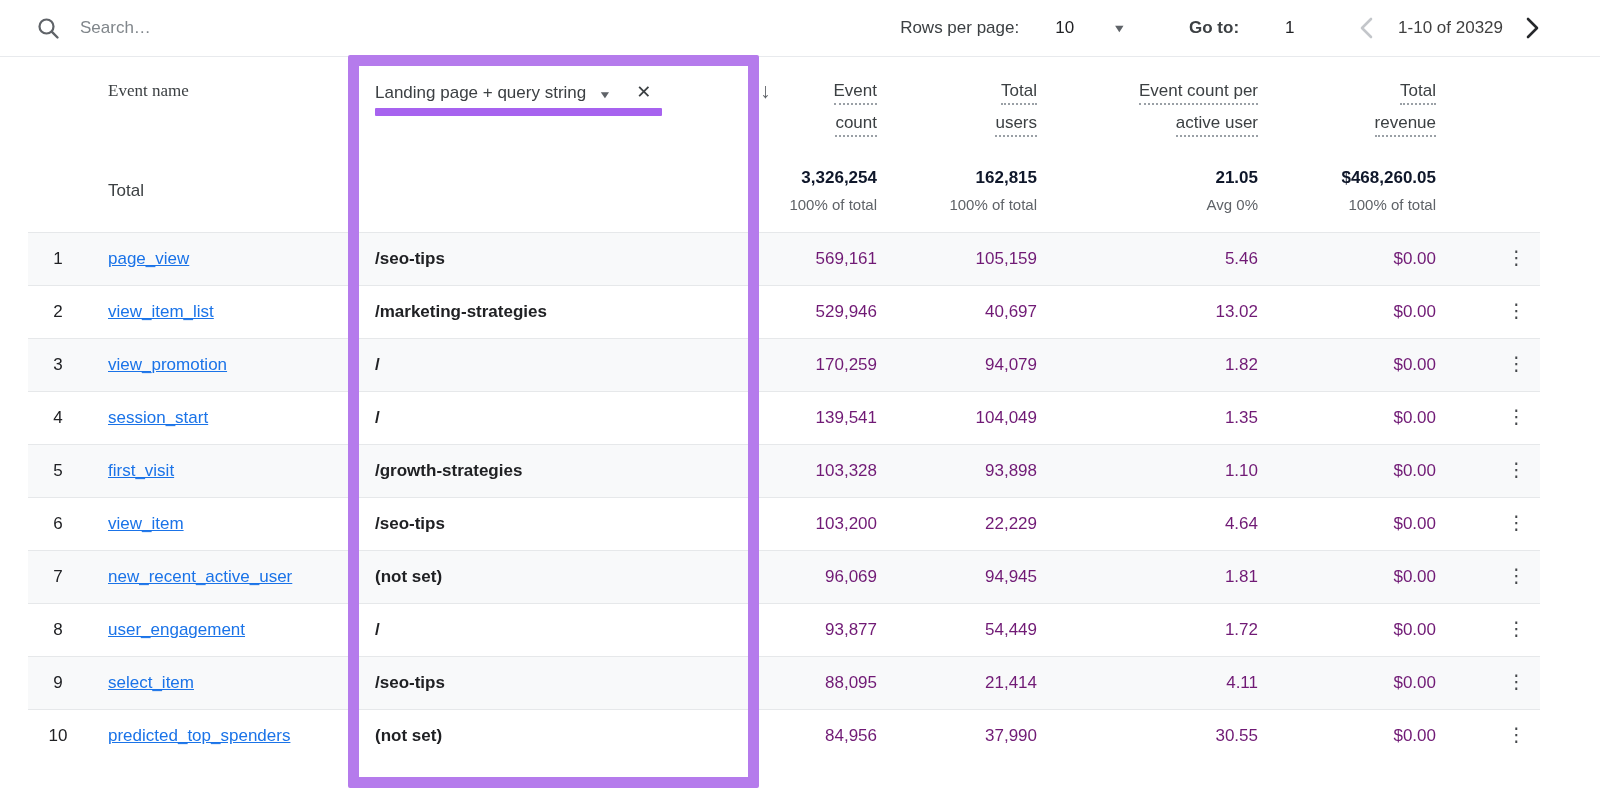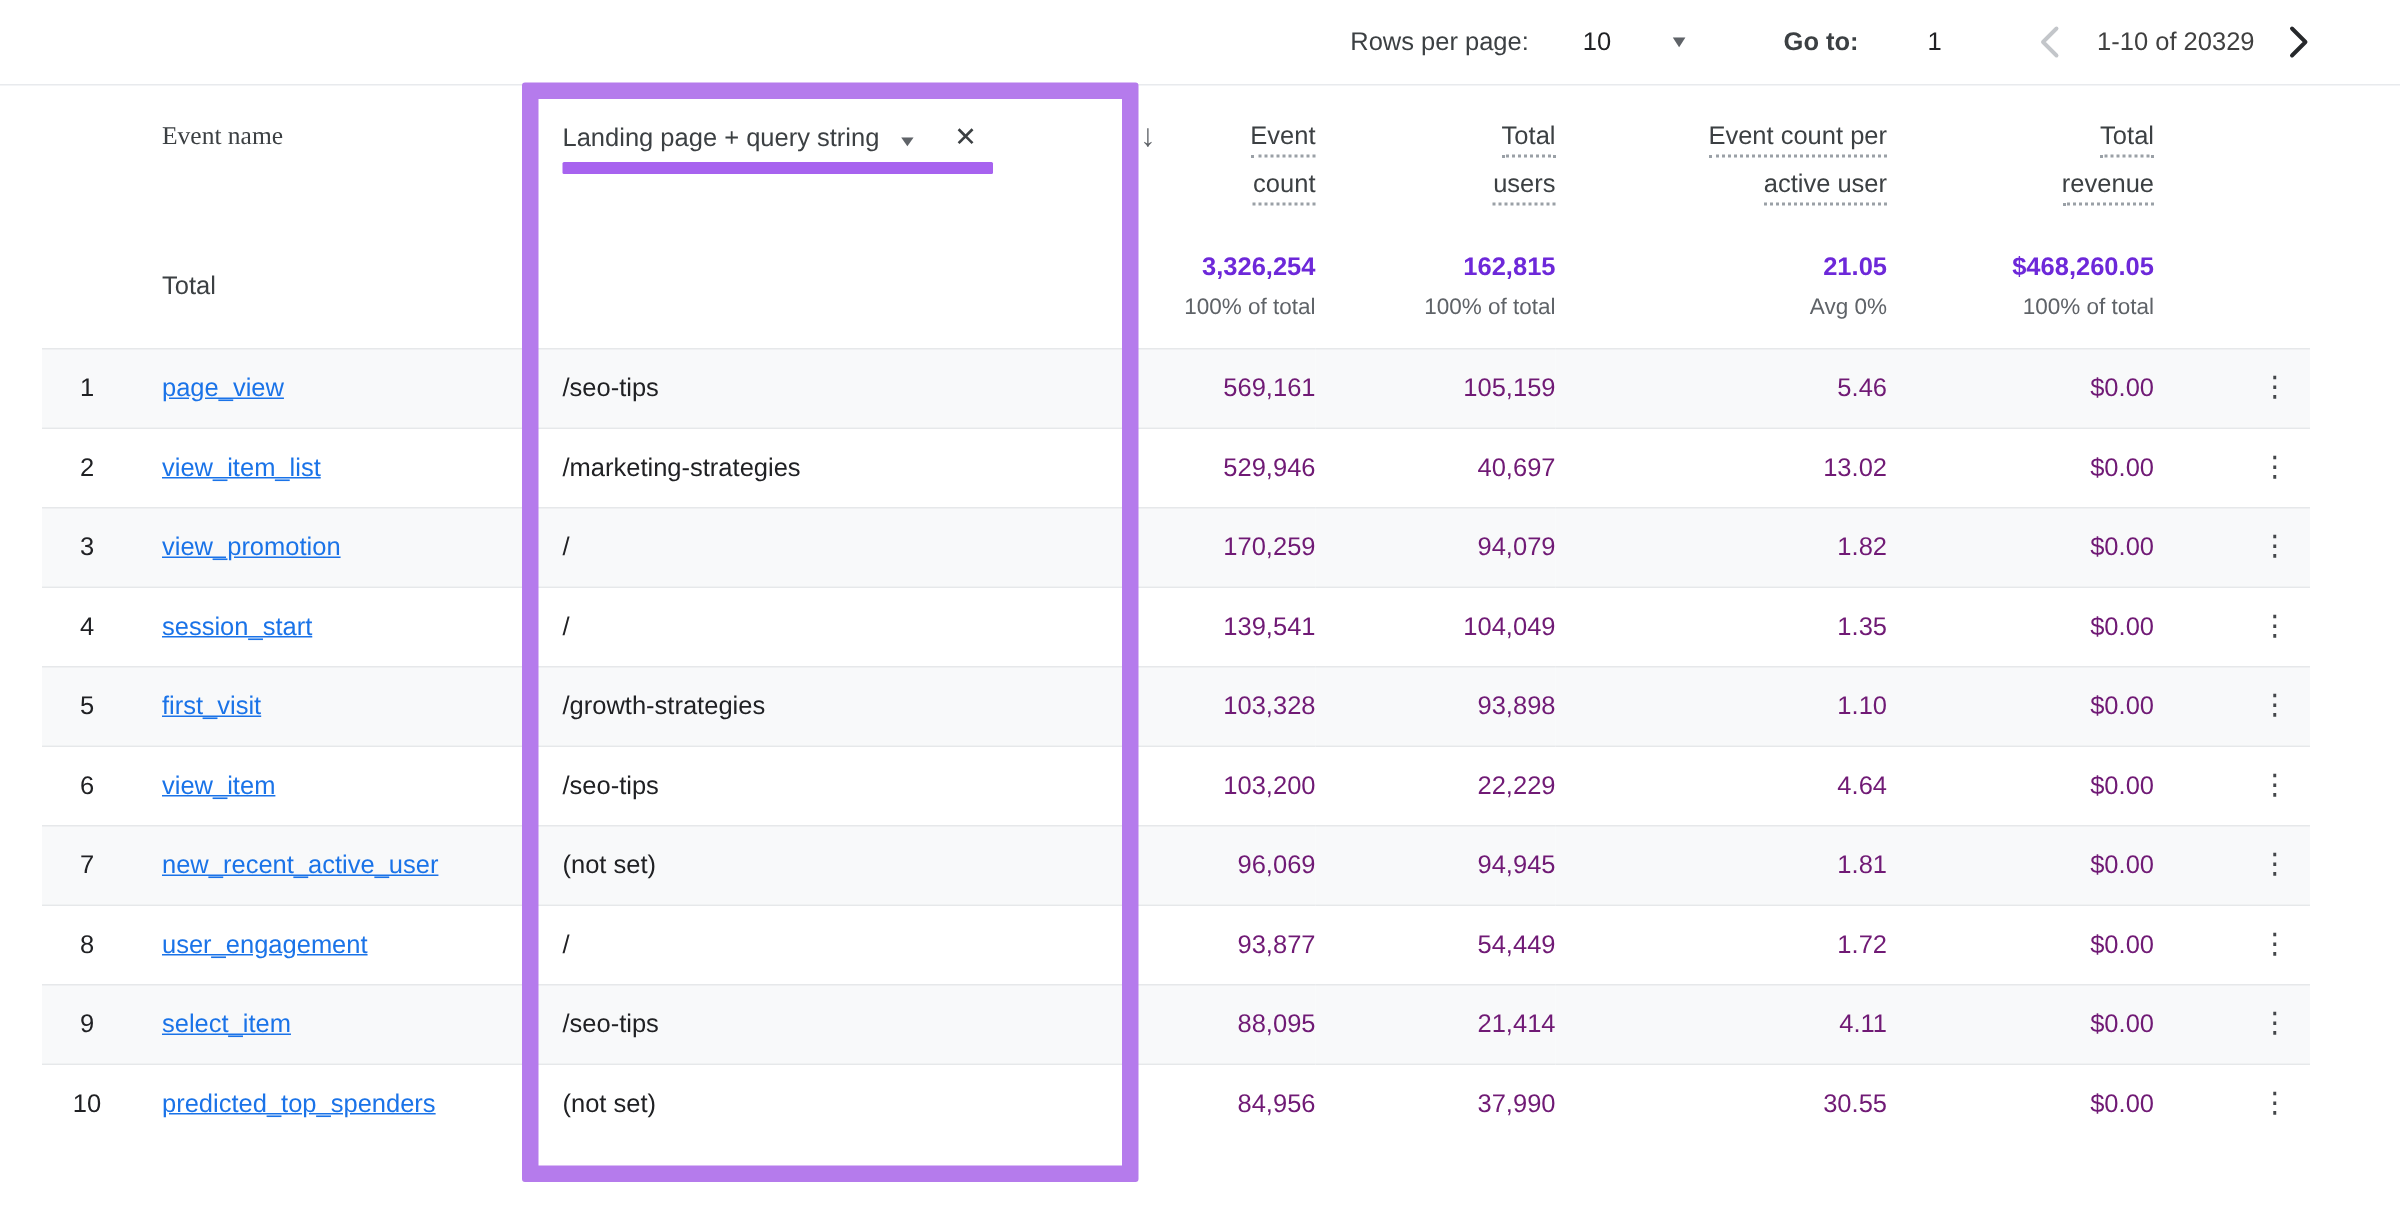--- a/index.html
+++ b/index.html
@@ -47,47 +47,54 @@
   .dim-caret { font-size: 10px; color: #5f6368; margin-left: 14px; transform: scaleX(1.4); display: inline-block; }
   .dim-close { font-size: 18px; color: #3c4043; margin-left: 26px; cursor: pointer; }
 
   .hdr-metric { text-align: right; position: relative; }
   .hline { text-align: right; line-height: 20px; }
   .hline + .hline { margin-top: 8px; }
   .hword { display: inline-block; border-bottom: 2px dotted #9aa0a6; padding-bottom: 2px; cursor: pointer; }
   .sort-arrow { position: absolute; left: 20px; top: 22px; font-size: 21px; color: #5f6368; cursor: pointer; }
 
   .total-label { padding-left: 20px; font-size: 17px; color: #3c4043; }
-  .tot-val { text-align: right; font-size: 17px; font-weight: bold; color: #6d28d9; }
+  .tot-val { text-align: right; font-size: 17px; font-weight: bold; color: #0f172a; }
   .tot-sub { text-align: right; font-size: 15px; color: #5f6368; margin-top: 8px; }
 
   tbody td { height: 53px; vertical-align: middle; border-top: 1px solid #e6e8ea; font-size: 17px; }
   tbody tr:nth-child(odd) { background: #f8f9fa; }
   .c-num { text-align: center; color: #202124; }
   .c-event { padding-left: 20px; }
   .event-link { color: #1a73e8; text-decoration: underline; cursor: pointer; }
-  .c-landing { padding-left: 23px; color: #202124; }
+  .c-landing { padding-left: 23px; color: #202124; font-weight: bold; }
   .c-n { text-align: right; color: #701a75; }
   .c-kebab { text-align: right; padding-right: 14px; }
   .kebab { font-size: 19px; color: #44474a; line-height: 1; cursor: pointer; letter-spacing: 0; }
 
   
   .hl-box {
     position: absolute; left: 348px; top: 55px; width: 411px; height: 733px;
     border: 11px solid #b57bec; border-radius: 2px; pointer-events: none; z-index: 5;
   }
   .hl-underline {
     position: absolute; left: 375px; top: 108px; width: 287px; height: 8px;
     background: #a763ef; border-radius: 1px; pointer-events: none; z-index: 6;
   }
 </style>
 </head>
 <body>
 
 <div class="topbar">
+  <div class="search-wrap">
+    <svg width="24" height="24" viewBox="0 0 24 24">
+      <circle cx="10.5" cy="10.5" r="7" fill="none" stroke="#5f6368" stroke-width="2.2"></circle>
+      <line x1="15.7" y1="15.7" x2="21.5" y2="21.5" stroke="#5f6368" stroke-width="2.4" stroke-linecap="round"></line>
+    </svg>
+    <input class="search-input" type="text" placeholder="Search…" style="">
+  </div>
   <div class="topbar-spacer"></div>
 
   <span class="tb-label">Rows per page:</span>
   <span class="tb-value rpp-value">10</span>
   <span class="rpp-caret">▼</span>
 
   <span class="tb-label goto-label">Go to:</span>
   <input class="goto-input" type="text" value="1" style="">
 
   <span class="pg-chevron prev">

